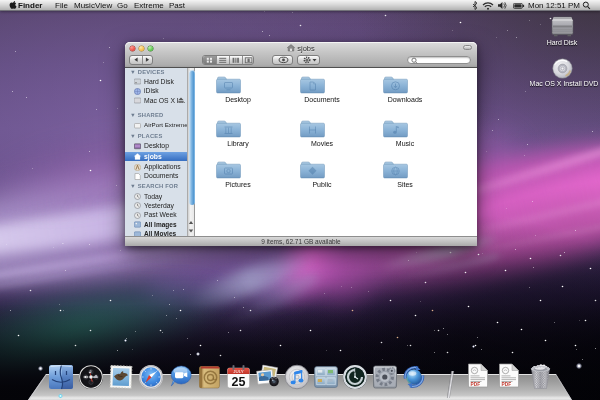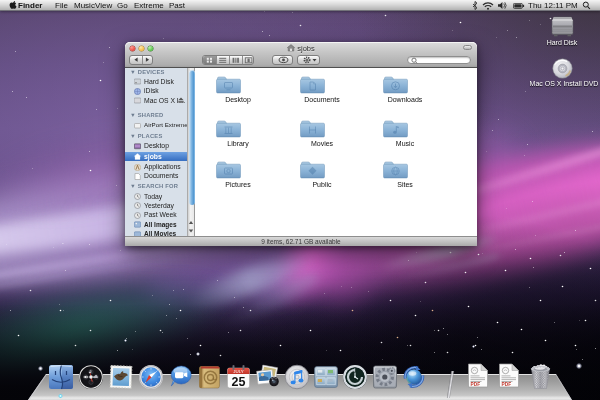--- a/index.html
+++ b/index.html
@@ -563,21 +563,21 @@
       <path d="M6.0,1.1 c-0.5,0.05 -1.1,0.35 -1.45,0.8 c-0.3,0.4 -0.57,1.0 -0.47,1.55 c0.56,0.05 1.13,-0.3 1.47,-0.73 C5.9,2.28 6.1,1.7 6.0,1.1 Z" fill="#1a1a1a"></path>
       <path d="M7.6,8.0 c-0.02,-0.06 -1.3,-0.6 -1.3,-1.85 c0-1.05 0.85,-1.55 0.9,-1.58 c-0.5,-0.72 -1.25,-0.82 -1.52,-0.83 c-0.65,-0.05 -1.27,0.38 -1.6,0.38 c-0.33,0 -0.84,-0.37 -1.38,-0.36 C2.0,3.77 1.33,4.17 0.96,4.8 c-0.75,1.3 -0.19,3.22 0.54,4.28 c0.36,0.52 0.78,1.1 1.34,1.08 c0.54,-0.02 0.74,-0.35 1.39,-0.35 c0.65,0 0.83,0.35 1.4,0.34 c0.58,-0.01 0.95,-0.53 1.3,-1.05 c0.4,-0.6 0.57,-1.18 0.58,-1.21 Z" fill="#1a1a1a" transform="translate(0,-1.3)"></path>
     </svg></div>
     <div class="mi" style="left:18px;font-weight:bold">Finder</div>
     <div class="mi" style="left:55px">File</div>
     <div class="mi" style="left:74px">Music</div>
     <div class="mi" style="left:95px">View</div>
     <div class="mi" style="left:117px">Go</div>
     <div class="mi" style="left:134px">Extreme</div>
     <div class="mi" style="left:169px">Past</div>
-    <div class="mi" style="left:528px">Thu 12:11 PM</div>
+    <div class="mi" style="left:528px">Mon 12:51 PM</div>
     <svg class="abs" style="left:471px;top:1px" width="8" height="9">
         <path d="M4,0.5 V8.5 M4,0.5 L6,2.2 L2,6 M4,8.5 L6,6.8 L2,3" stroke="#2a2a2a" stroke-width="0.9" fill="none"></path>
       </svg>
     <svg class="abs" style="left:482px;top:1.5px" width="12" height="8">
         <g stroke="#2a2a2a" fill="none">
           <path d="M1,3 A7,7 0 0 1 11,3" stroke-width="1.2"></path>
           <path d="M2.8,4.8 A4.6,4.6 0 0 1 9.2,4.8" stroke-width="1.2"></path>
           <circle cx="6" cy="6.8" r="1" fill="#2a2a2a" stroke="none"></circle>
         </g>
       </svg>

